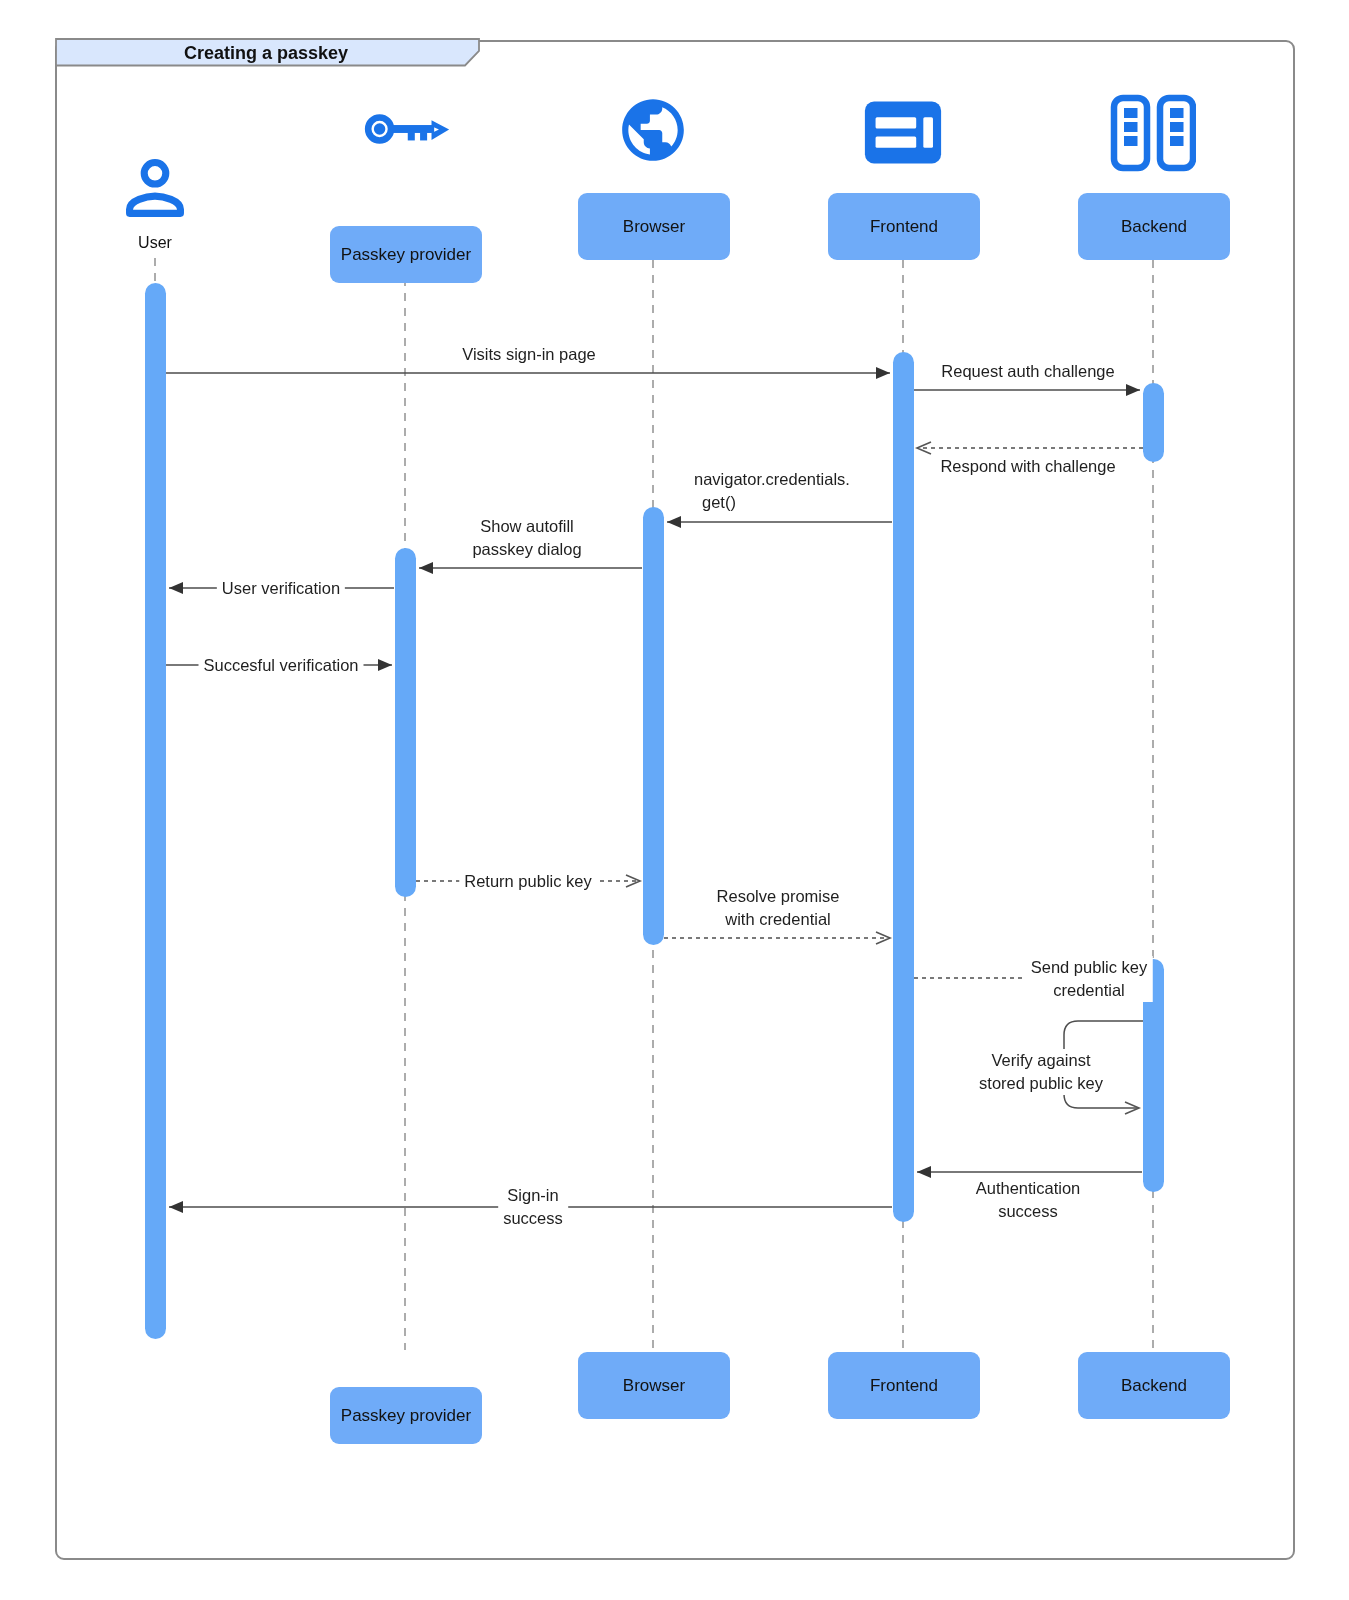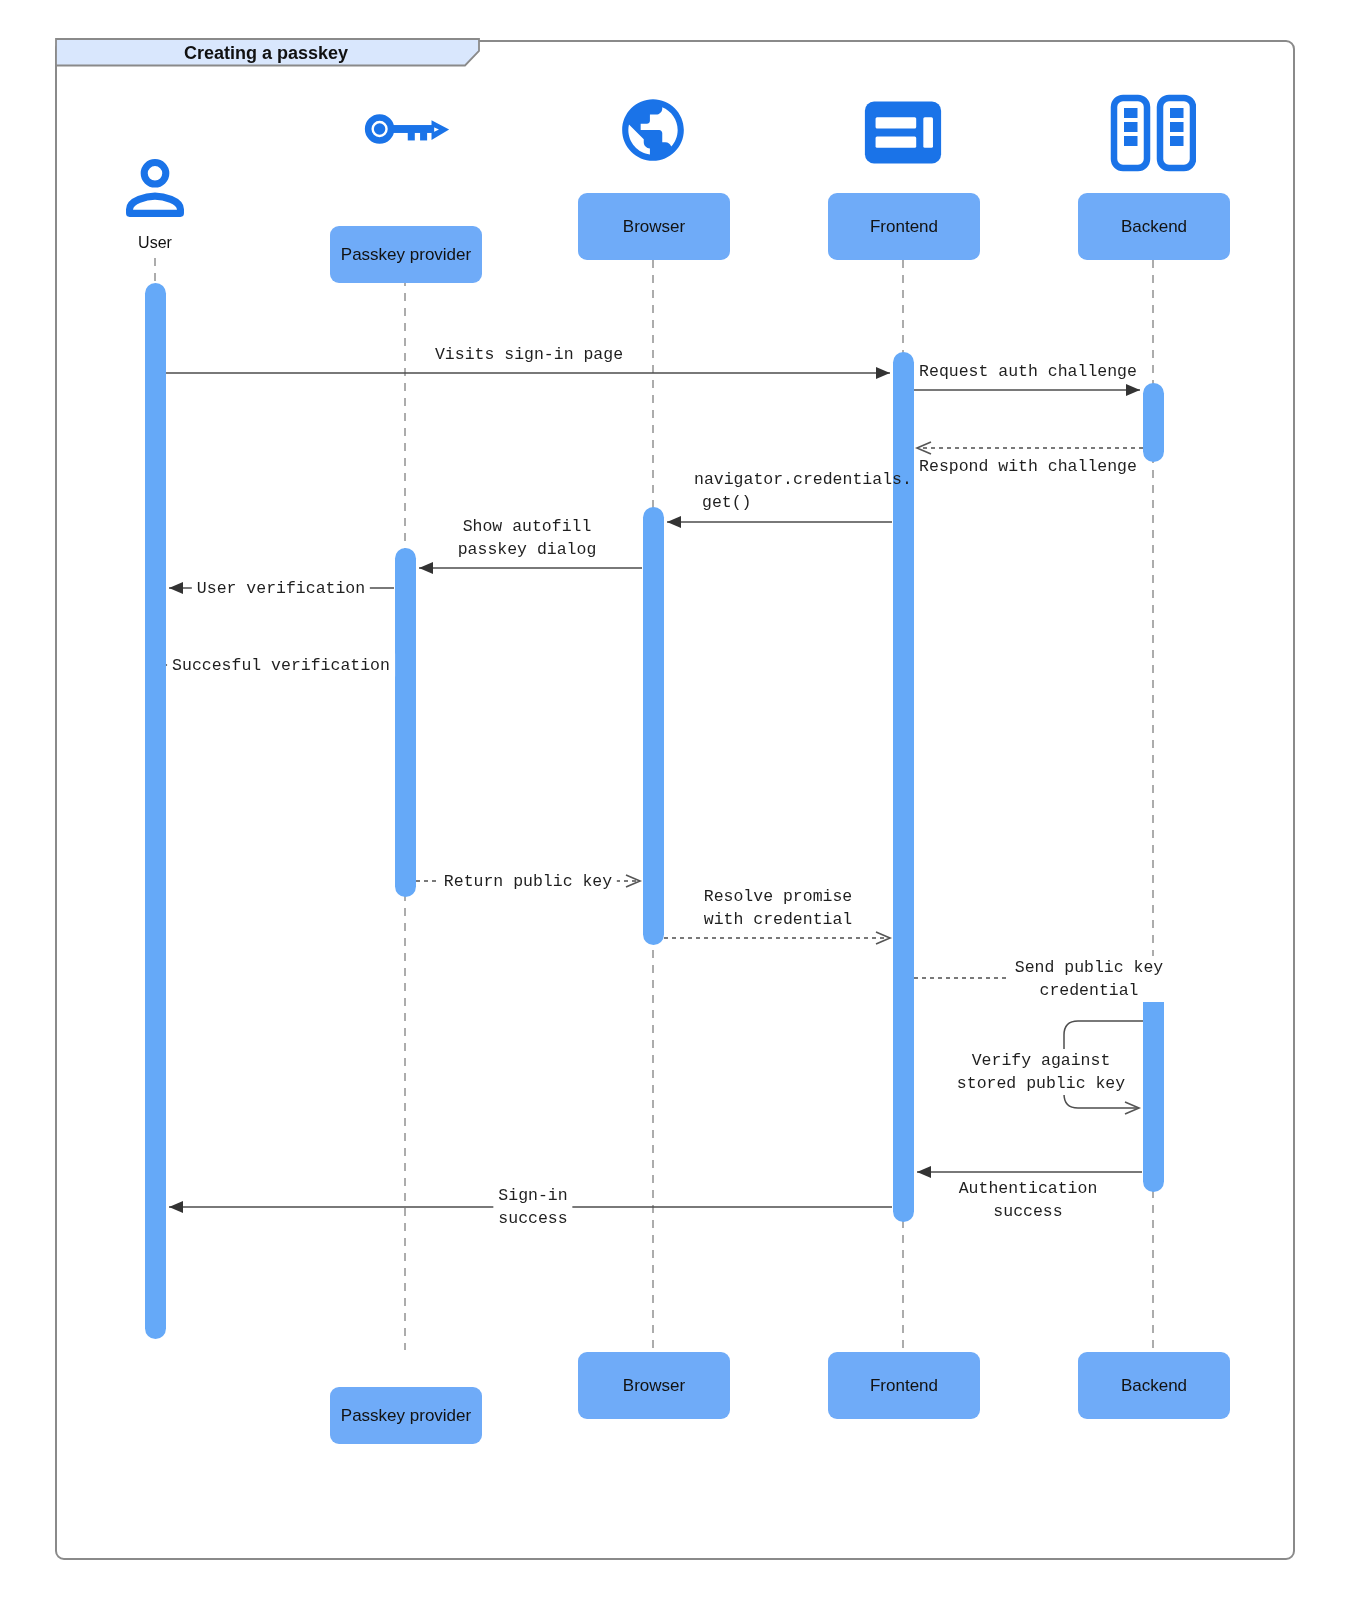--- a/index.html
+++ b/index.html
@@ -26,21 +26,21 @@
   .icon{position:absolute;}
   .plain-actor-label{
     position:absolute;transform:translateX(-50%);font-size:16px;color:#121212;white-space:nowrap;
   }
   .msg-label{
     position:absolute;font-size:16.5px;line-height:23px;text-align:center;color:#1f1f1f;white-space:nowrap;
   }
   .above{transform:translate(-50%,-100%);}
   .below{transform:translate(-50%,0);}
   .on-line{transform:translate(-50%,-50%);background:#ffffff;padding:0 5px;}
-  .msg-label span{display:block;font-family:Liberation Mono, monospace;}
+  .msg-label span{display:block;}
 </style>
 </head>
 <body>
 
 <div class="canvas">
 
   <div class="frame"></div>
 
   <svg class="layer">
     <defs>

